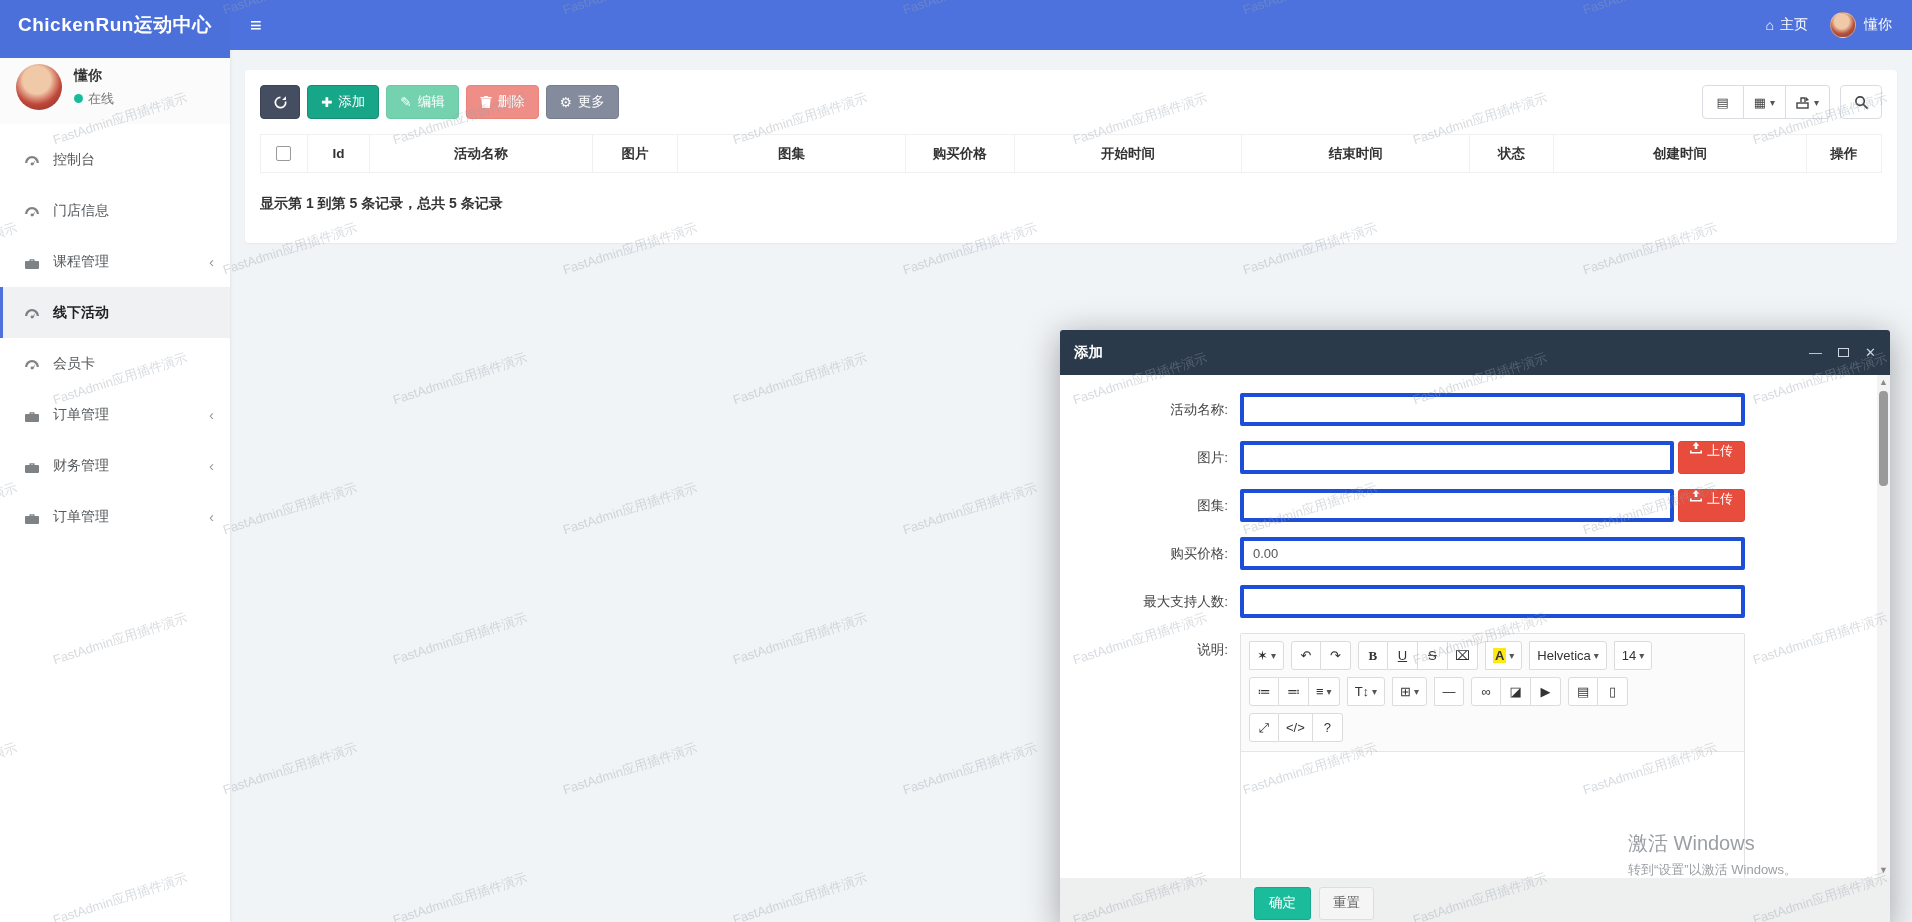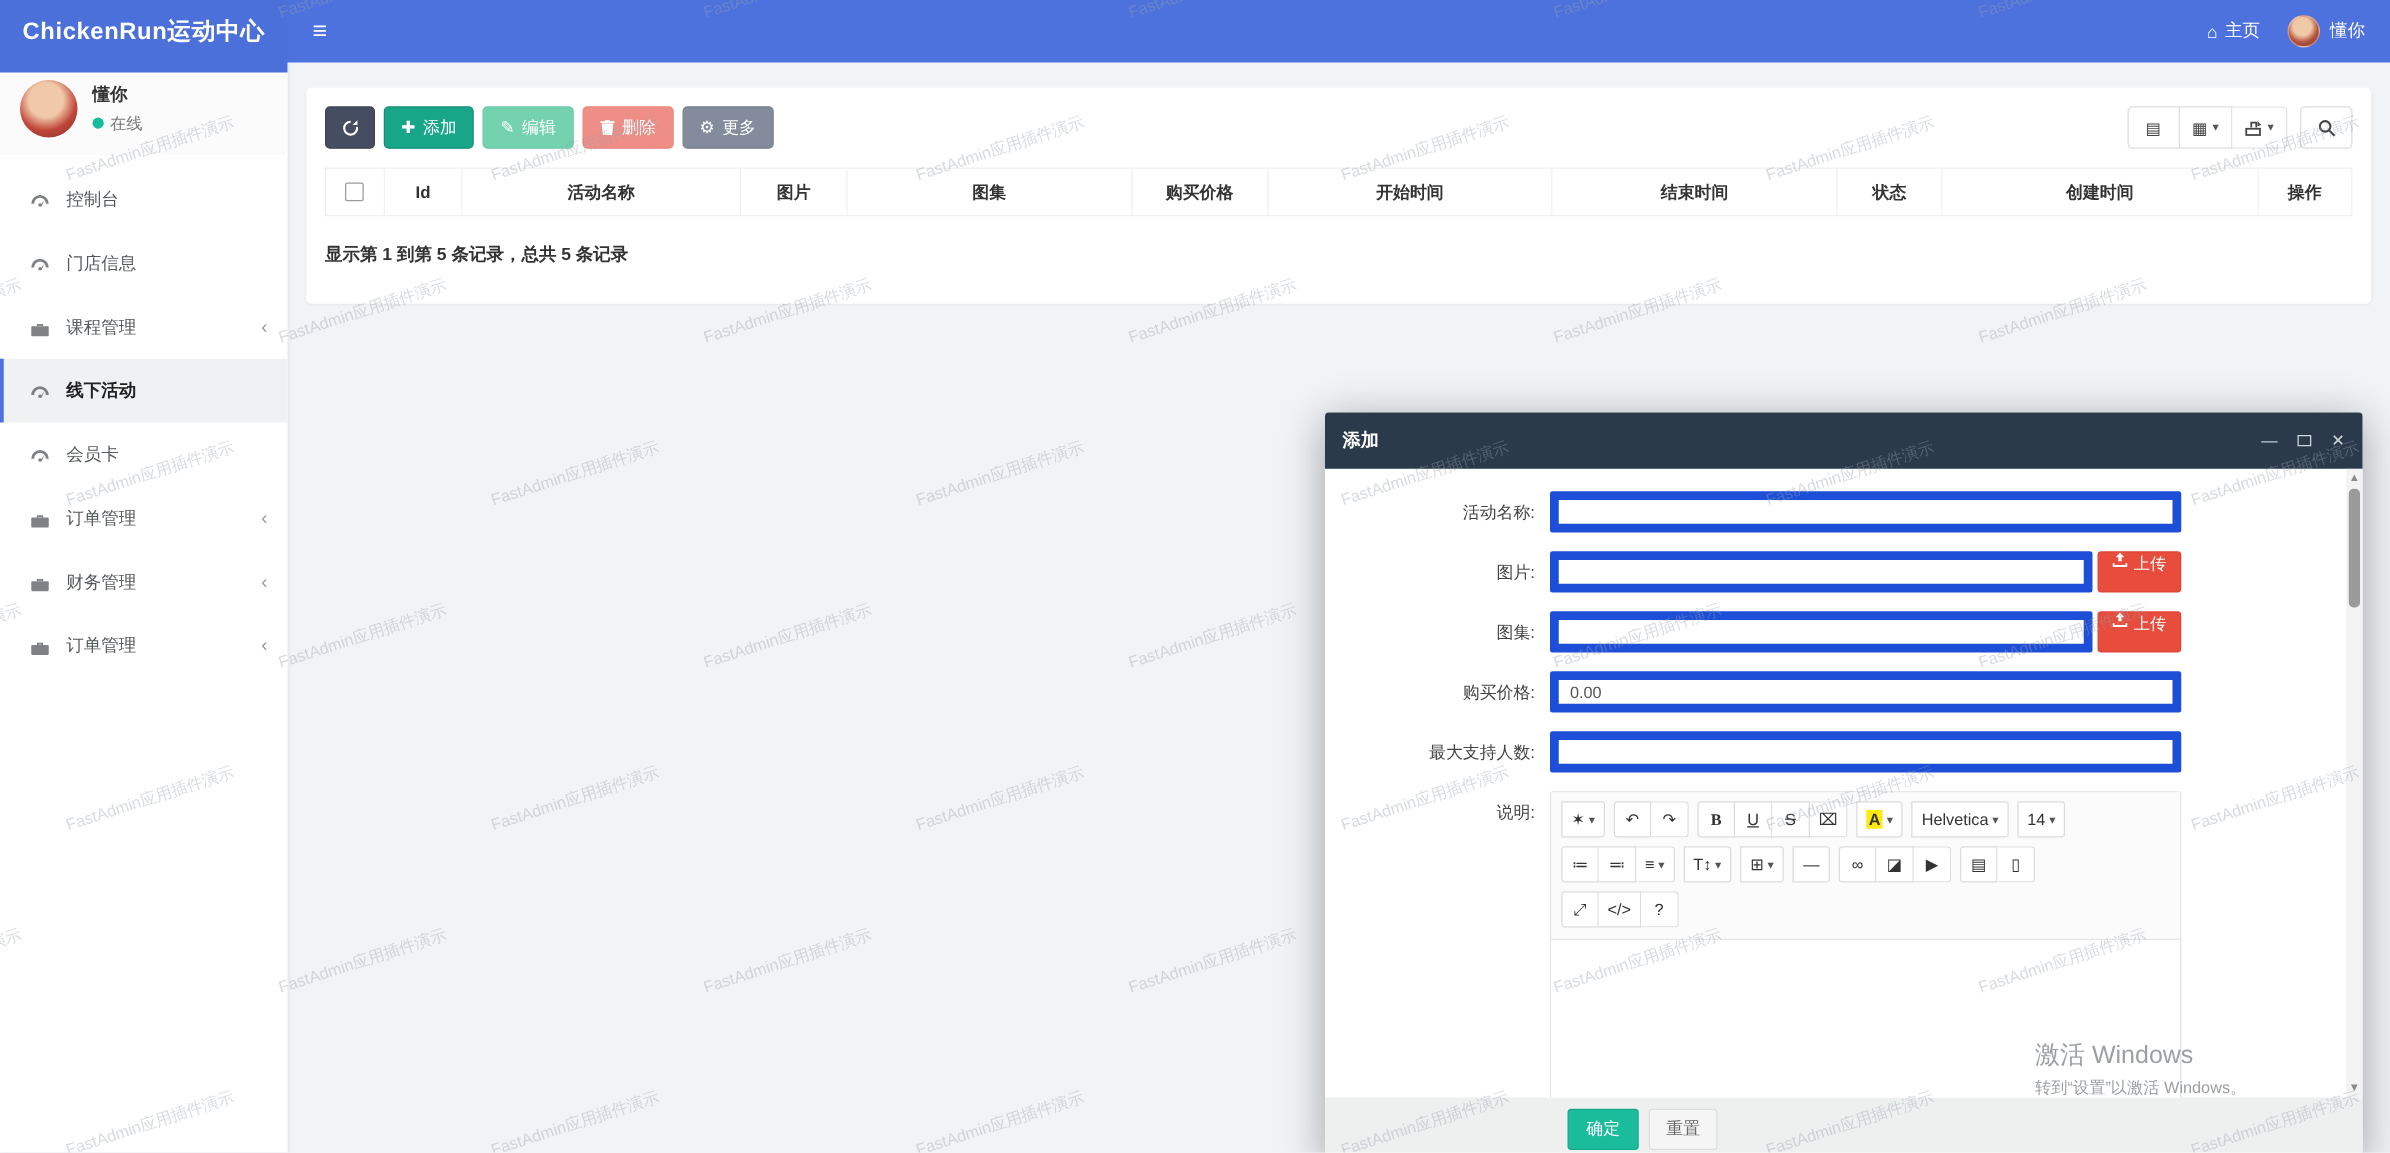--- a/index.html
+++ b/index.html
@@ -72,21 +72,21 @@
   .modal-header { height:45px; background:#2b3a4a; color:#fff; display:flex; align-items:center;
     padding:0 14px; border-radius:3px 3px 0 0; }
   .modal-title { font-size:14.5px; font-weight:bold; }
   .modal-controls { margin-left:auto; display:flex; align-items:center; gap:16px; color:#cfd6dd; }
   .mc { cursor:pointer; font-size:13px; line-height:1; }
   .mc-restore { width:11px; height:9px; border:1.5px solid #cfd6dd; display:inline-block; }
   .modal-body { flex:1; position:relative; padding:18px 34px 0 20px; overflow:hidden; }
   .form-row { display:flex; margin-bottom:15px; }
   .form-label { width:160px; text-align:right; padding-right:12px; font-size:13.5px; color:#444; line-height:33px; flex:none; }
   .form-ctrl { width:505px; display:flex; }
-  .inp { flex:1; height:33px; border:7px solid #1d4ed8; border-radius:2px; padding:0 9px; font-size:13px;
+  .inp { flex:1; height:33px; border:4px solid #1d4ed8; border-radius:2px; padding:0 9px; font-size:13px;
     color:#555; font-family:inherit; background:#fff; outline:none; min-width:0; }
   .btn-upload { height:33px; background:#e74c3c; border:1px solid #df4536; color:#fff; font-size:13px;
     border-radius:3px; margin-left:4px; padding:0 11px; display:inline-flex; align-items:flex-start; gap:5px; cursor:pointer; flex:none; }
   .editor { width:505px; border:1px solid #e2e2e2; border-radius:2px; }
   .ed-toolbar { background:#fbfbfb; border-bottom:1px solid #e6e6e6; padding:7px 8px 2px 8px; }
   .ed-row { margin-bottom:5px; display:flex; flex-wrap:wrap; }
   .ed-group { display:flex; margin-right:7px; margin-bottom:2px; }
   .ed-btn { min-width:30px; height:29px; background:#fff; border:1px solid #dcdcdc; color:#333;
     display:inline-flex; align-items:center; justify-content:center; gap:3px; font-size:13px; cursor:pointer; padding:0 7px; }
   .ed-group .ed-btn + .ed-btn { border-left:none; }

